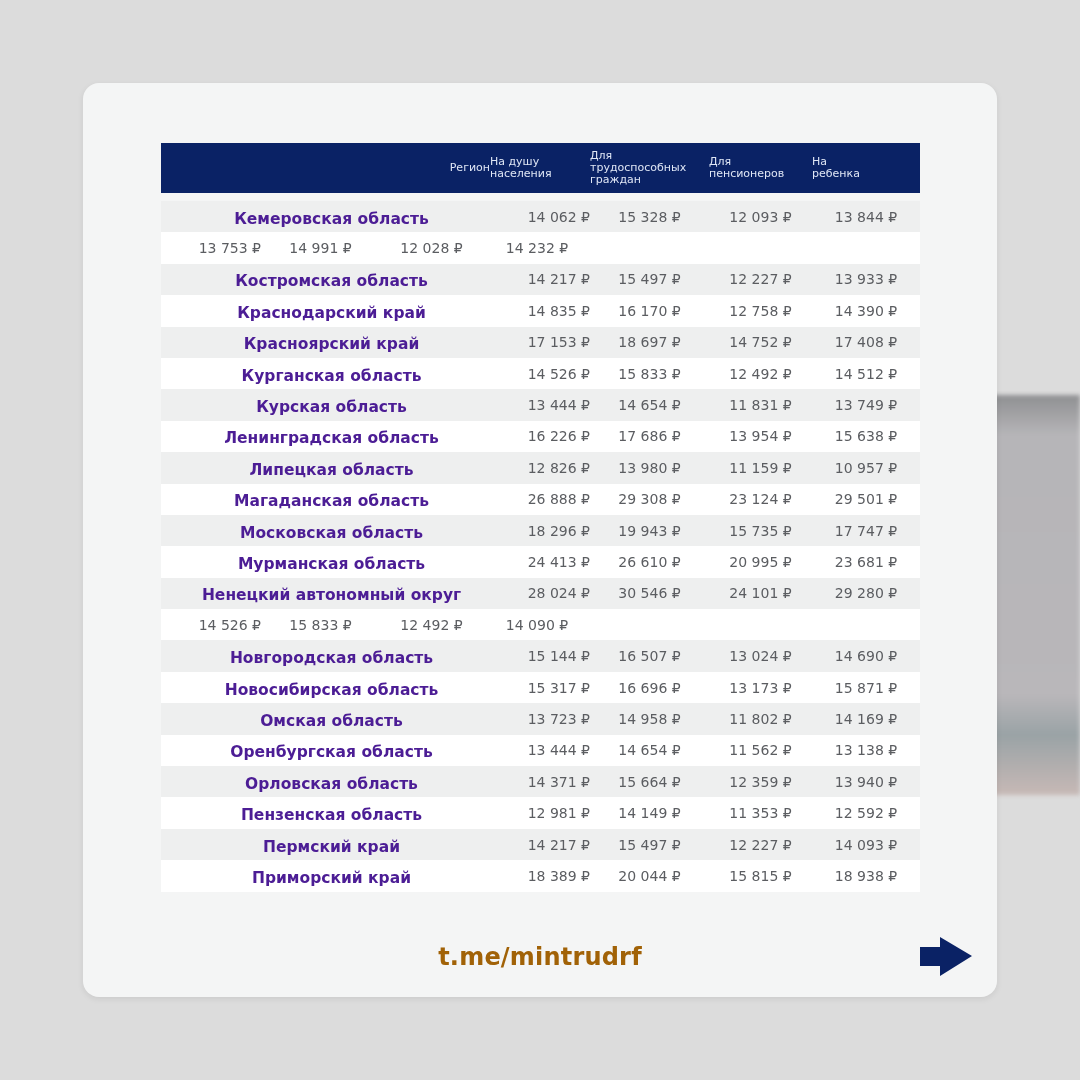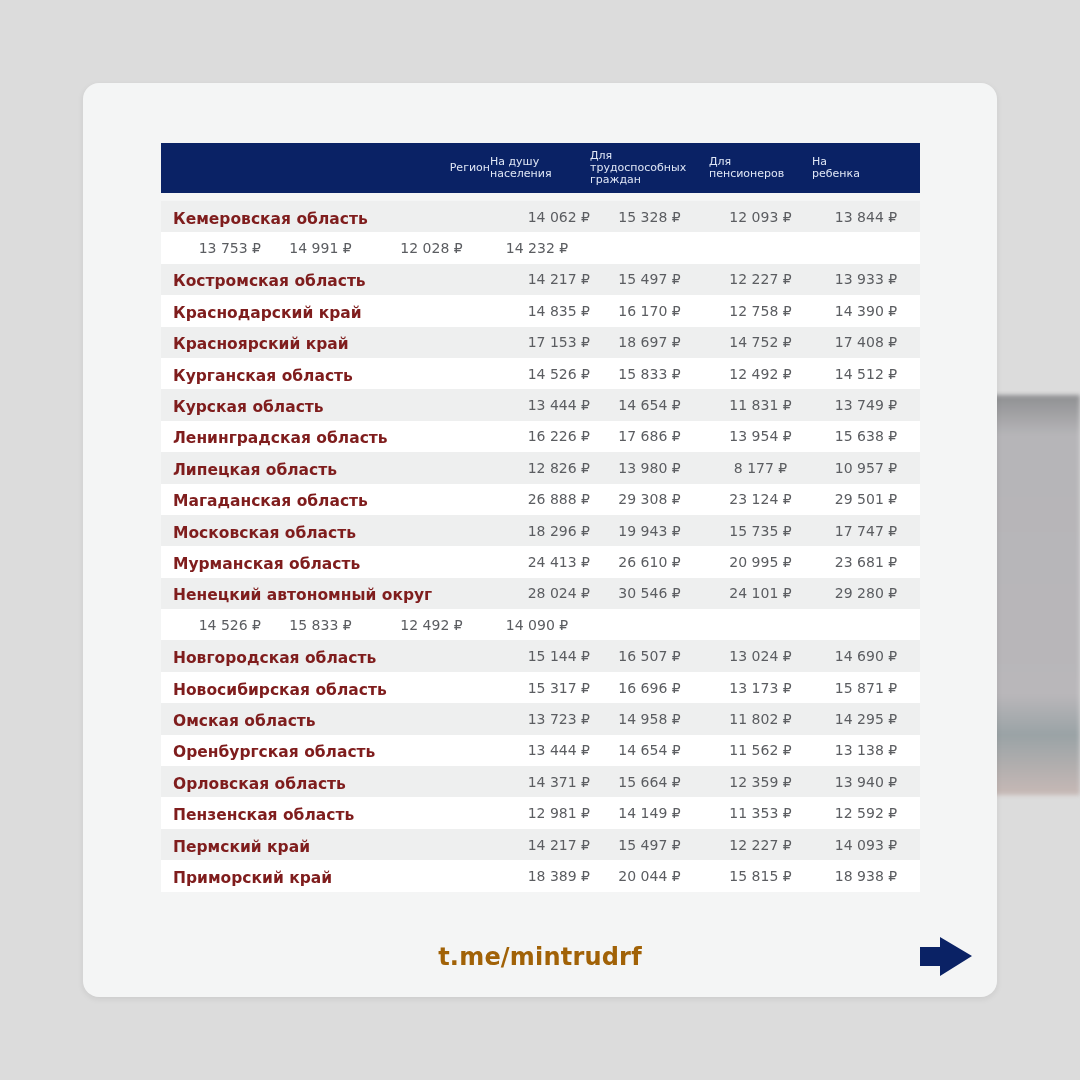--- a/index.html
+++ b/index.html
@@ -78,27 +78,27 @@
     .tr.even {
       background: #ffffff;
     }
     .td {
       text-align: center;
       font-size: 14px;
       color: #5b5d61;
       white-space: nowrap;
     }
     .td.region {
-      text-align: left;
+      text-align: center;
       width: 329px;
       padding-left: 12px;
       box-sizing: border-box;
       font-weight: bold;
       font-size: 15.5px;
-      color: #7f1d1d;
+      color: #4c1d95;
       padding-top: 4px;
     }
     .td.c1 { width: 100px; text-align: right; }
     .td.c2 { width: 119px; }
     .td.c3 { width: 103px; }
     .td.c4 { width: 108px; }
 
     .footer-link {
       position: absolute;
       left: 0;
@@ -191,21 +191,21 @@
           <div class="td region">Ленинградская область</div>
           <div class="td c1">16 226 ₽</div>
           <div class="td c2">17 686 ₽</div>
           <div class="td c3">13 954 ₽</div>
           <div class="td c4">15 638 ₽</div>
         </div>
         <div class="tr odd">
           <div class="td region">Липецкая область</div>
           <div class="td c1">12 826 ₽</div>
           <div class="td c2">13 980 ₽</div>
-          <div class="td c3">8 177 ₽</div>
+          <div class="td c3">11 159 ₽</div>
           <div class="td c4">10 957 ₽</div>
         </div>
         <div class="tr even">
           <div class="td region">Магаданская область</div>
           <div class="td c1">26 888 ₽</div>
           <div class="td c2">29 308 ₽</div>
           <div class="td c3">23 124 ₽</div>
           <div class="td c4">29 501 ₽</div>
         </div>
         <div class="tr odd">
@@ -247,21 +247,21 @@
           <div class="td c1">15 317 ₽</div>
           <div class="td c2">16 696 ₽</div>
           <div class="td c3">13 173 ₽</div>
           <div class="td c4">15 871 ₽</div>
         </div>
         <div class="tr odd">
           <div class="td region">Омская область</div>
           <div class="td c1">13 723 ₽</div>
           <div class="td c2">14 958 ₽</div>
           <div class="td c3">11 802 ₽</div>
-          <div class="td c4">14 295 ₽</div>
+          <div class="td c4">14 169 ₽</div>
         </div>
         <div class="tr even">
           <div class="td region">Оренбургская область</div>
           <div class="td c1">13 444 ₽</div>
           <div class="td c2">14 654 ₽</div>
           <div class="td c3">11 562 ₽</div>
           <div class="td c4">13 138 ₽</div>
         </div>
         <div class="tr odd">
           <div class="td region">Орловская область</div>

